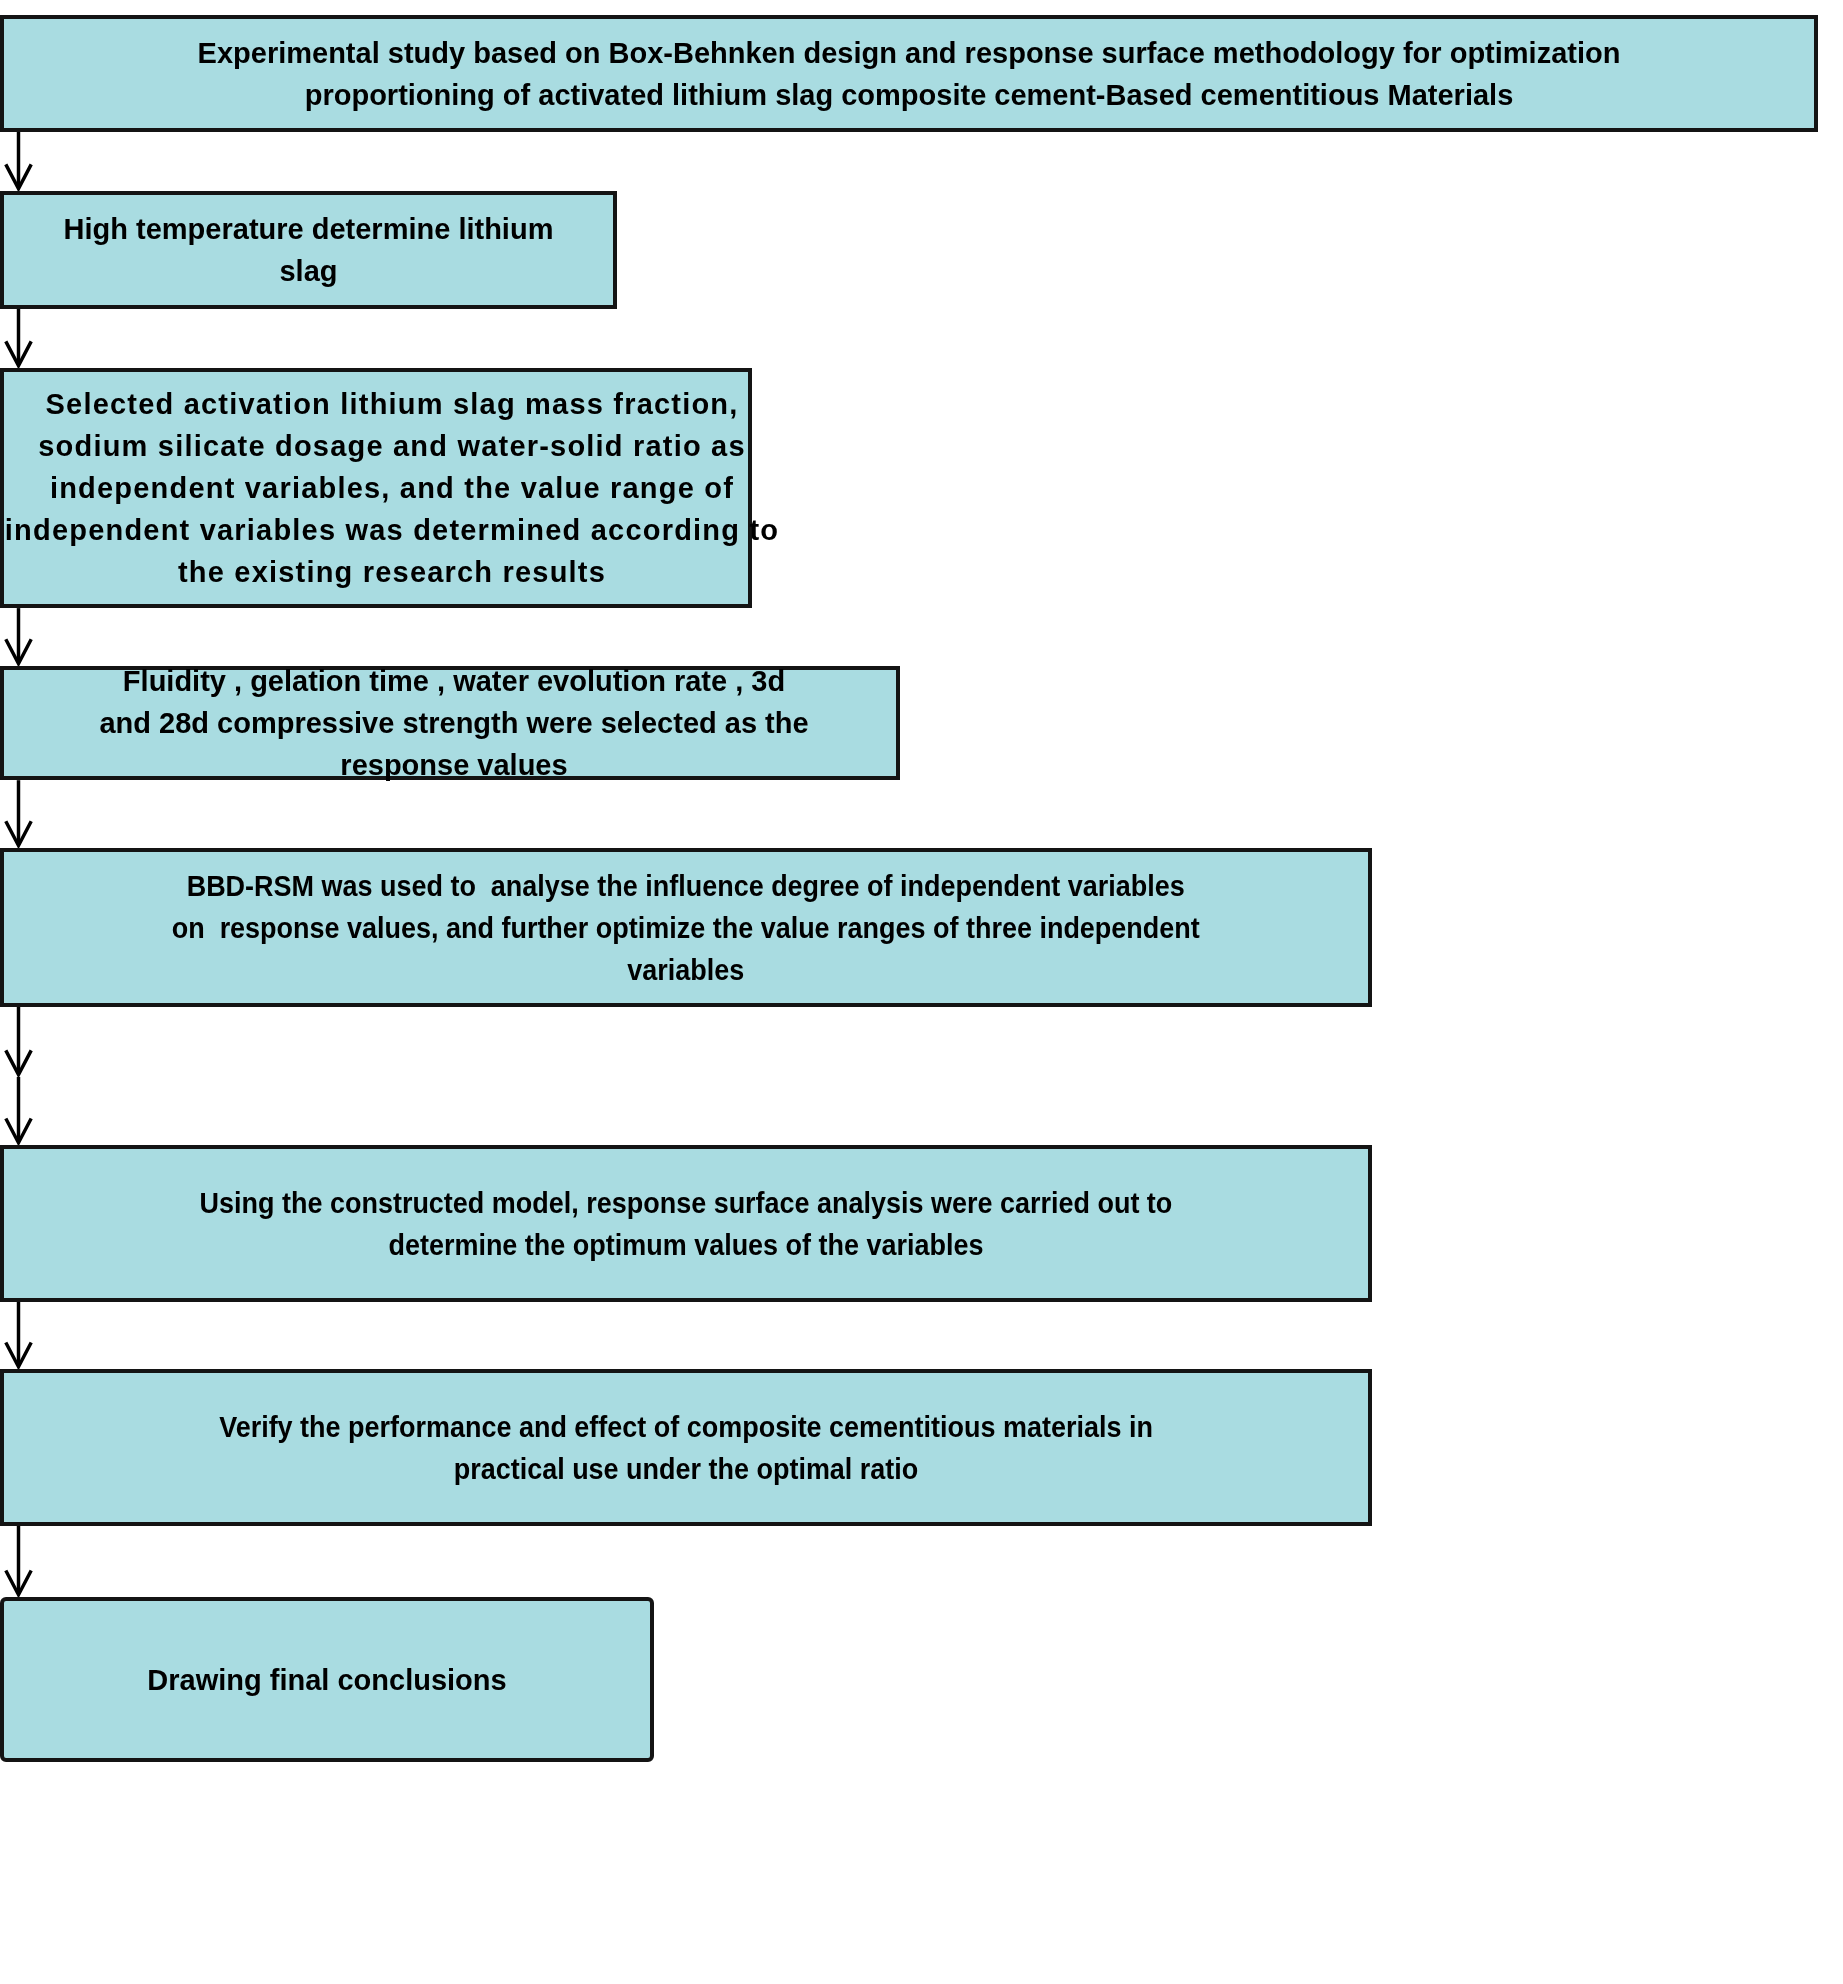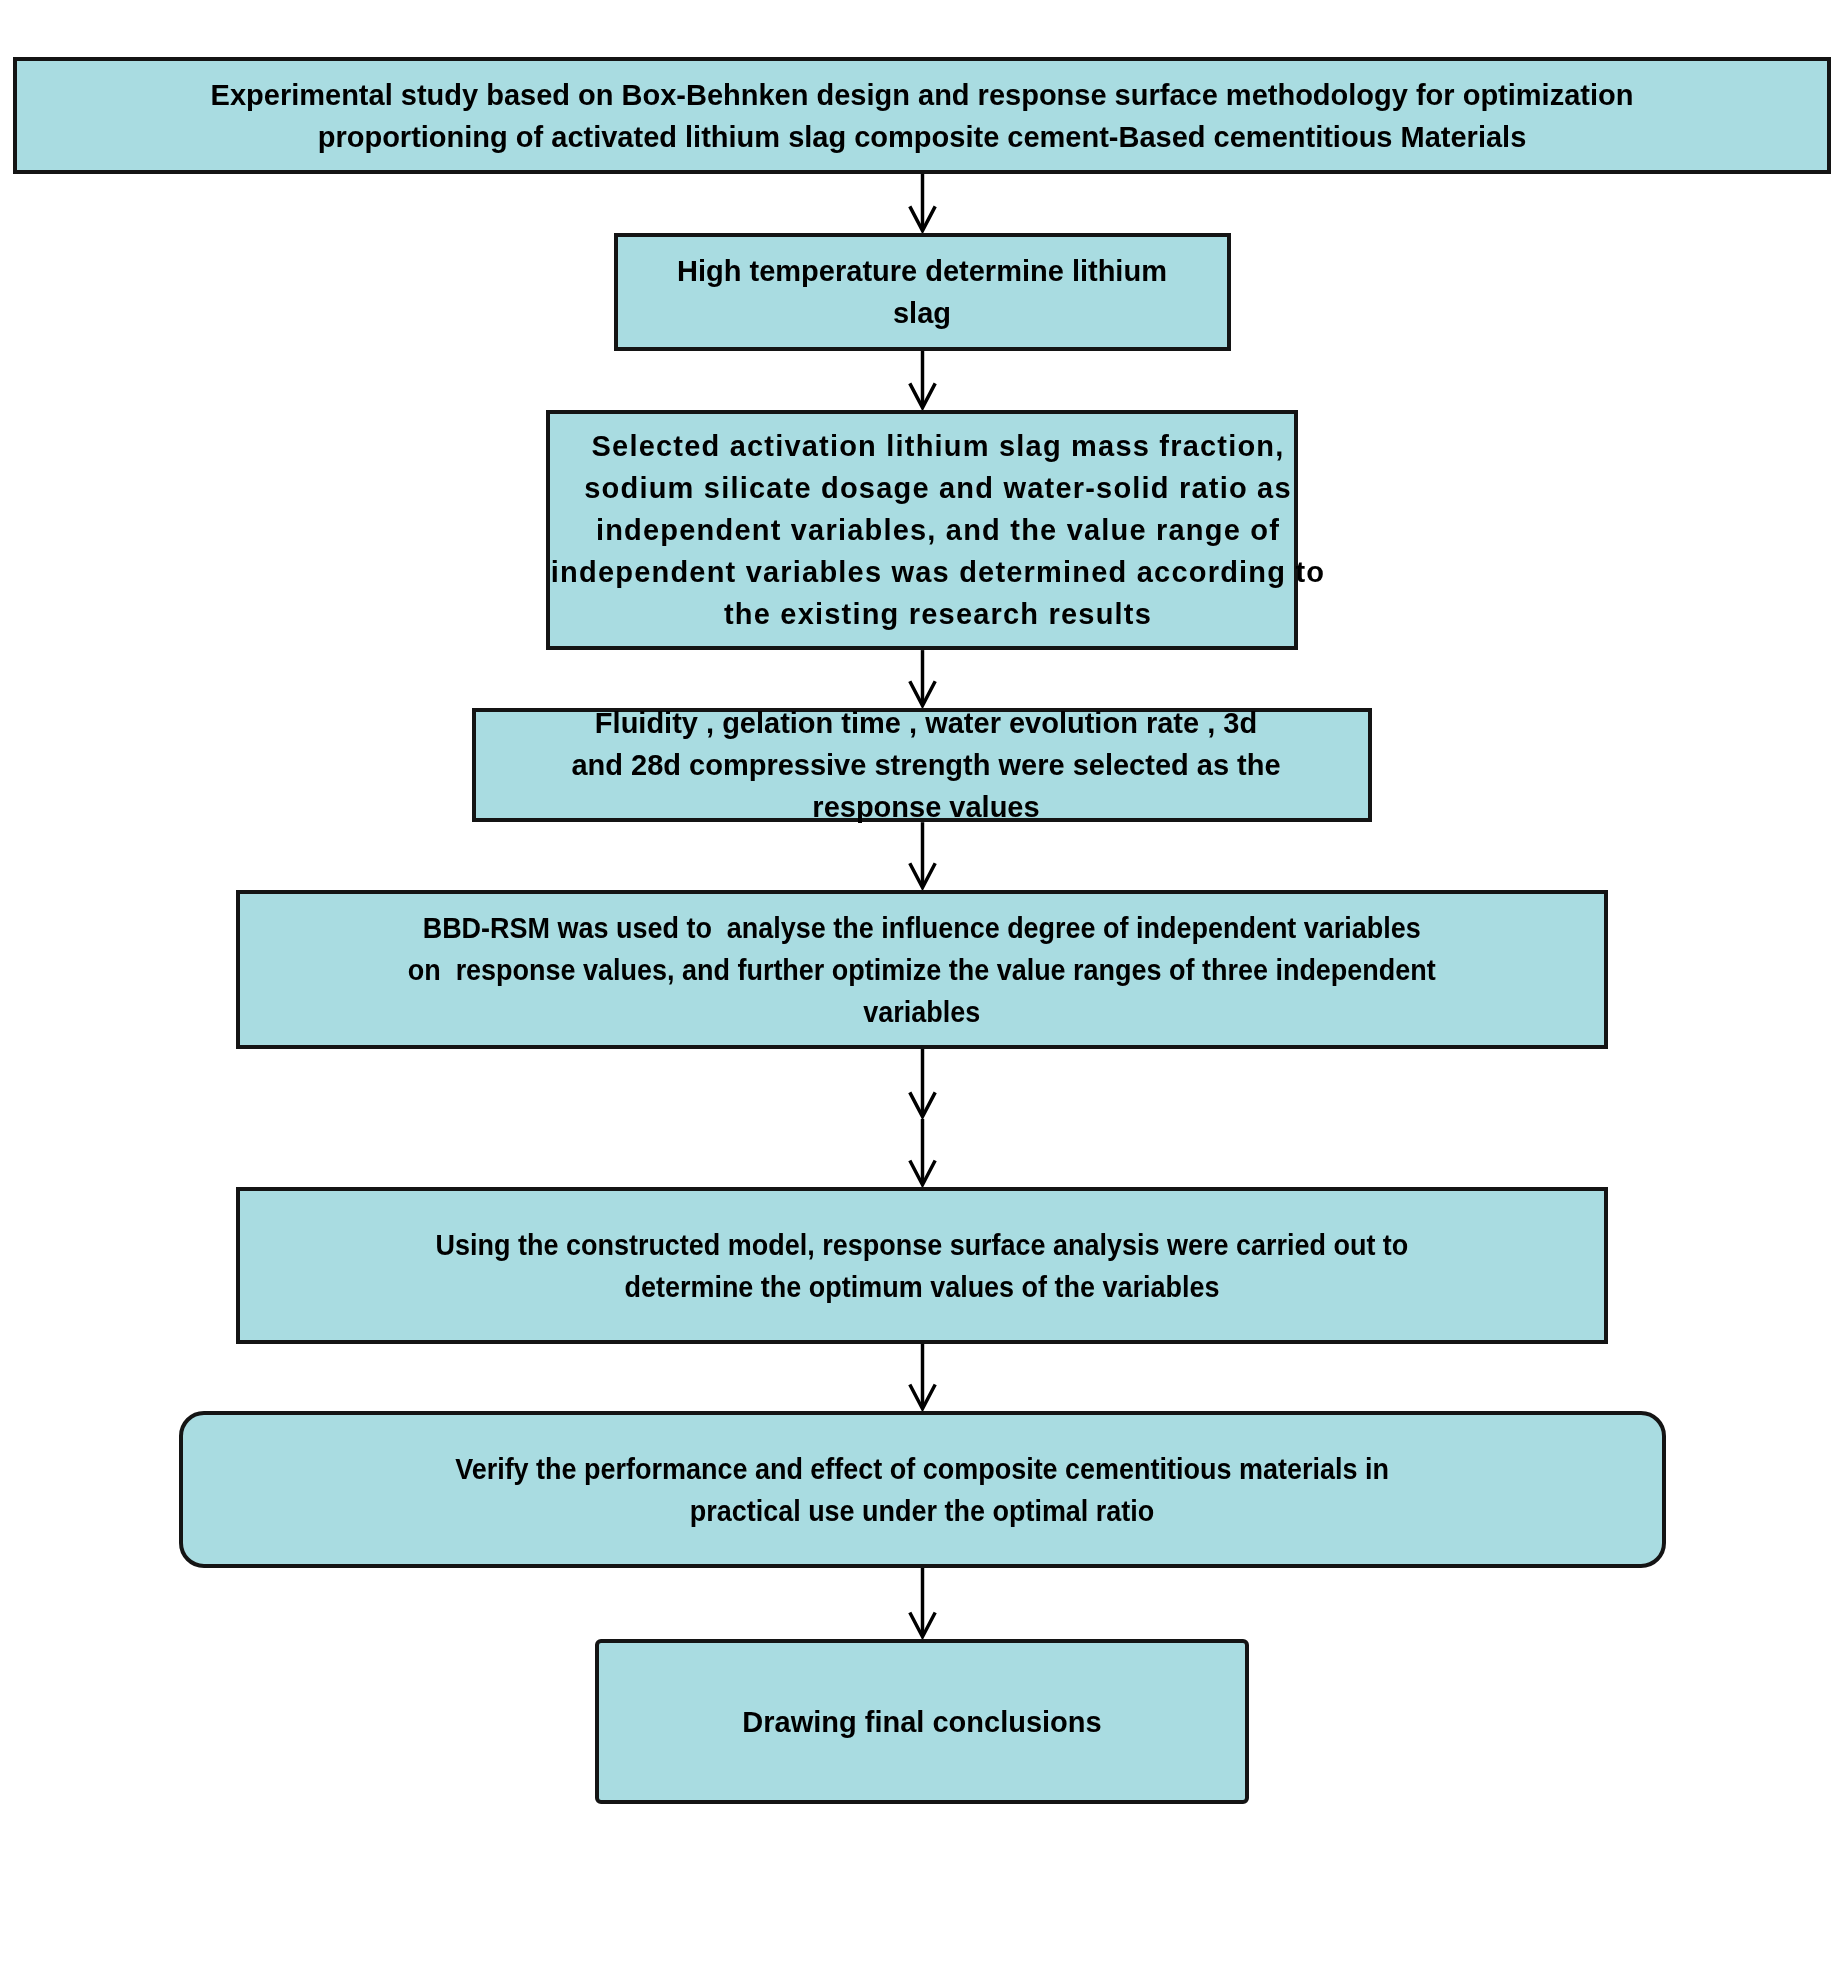--- a/index.html
+++ b/index.html
@@ -10,42 +10,41 @@
     --background:#ffffff;
   }
   html,body{margin:0;padding:0;}
   body{
     width:1844px;height:1985px;overflow:hidden;
     background:var(--background);
     font-family:"Liberation Sans", sans-serif;
     font-weight:bold;color:var(--text);
   }
   .flow{
-    display:flex;flex-direction:column;align-items:center;
+    display:flex;flex-direction:column;
     padding-top:15px;
-    margin-top:42px;
   }
   .box{
     box-sizing:border-box;
     background:var(--box-fill);
     border:4.6px solid var(--box-border);
     display:flex;align-items:center;justify-content:center;
     text-align:center;
     font-size:29px;line-height:42px;
     flex:0 0 auto;
   }
   .line{display:block;white-space:pre;}
   .b0{width:1818px;height:117px;}
   .b1{width:617px;height:118px;}
   .b2{width:752px;height:240px;padding-left:32px;}
   .b3{width:900px;height:114px;padding-left:8px;}
   .b4{width:1372px;height:159px;}
   .b5{width:1372px;height:157px;}
   .b6{width:1372px;height:157px;}
-  .b7{width:1487px;height:157px;border-radius:25px;}
+  .b7{width:1372px;height:157px;}
   .b8{width:654px;height:165px;border-radius:6px;}
   .spread{letter-spacing:1.2px;}
   .condensed .lines{transform:scaleX(0.93);transform-origin:center;}
   svg.arrow{display:block;flex:0 0 auto;}
   svg.arrow line, svg.arrow polyline{
     stroke:var(--arrow);stroke-width:6;fill:none;
   }
 </style>
 </head>
 <body>

